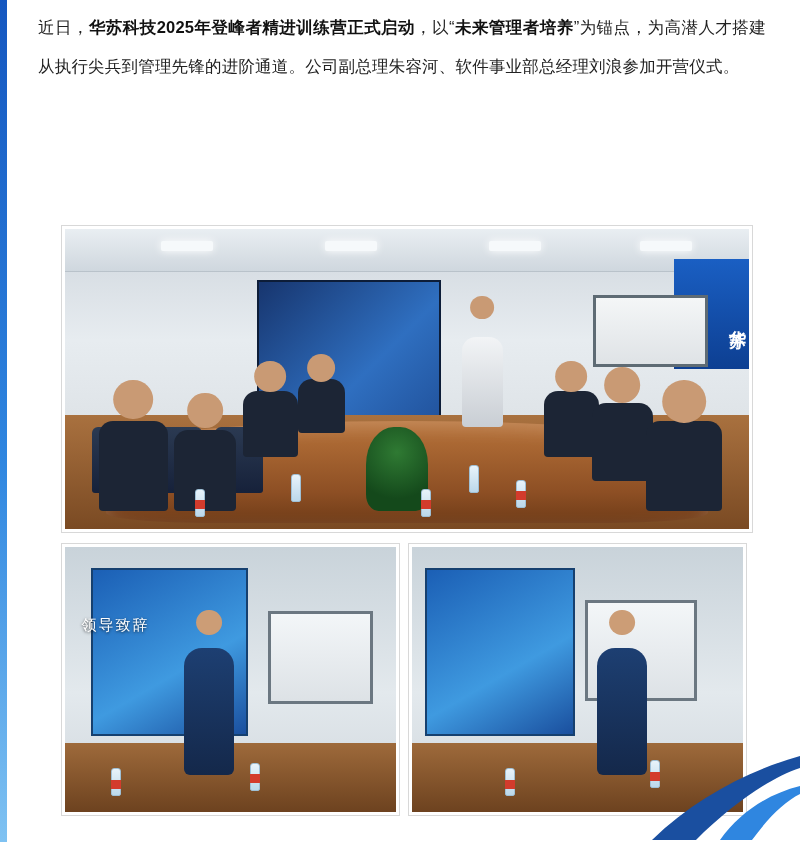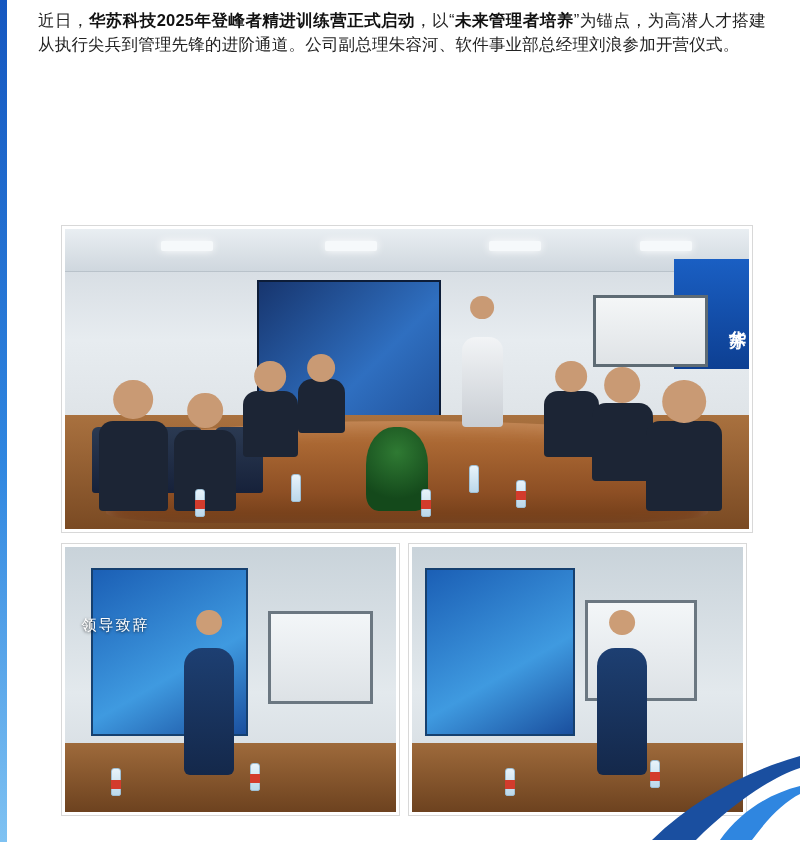--- a/index.html
+++ b/index.html
@@ -31,21 +31,21 @@
     left: 0; top: 0;
     width: 800px;
     height: 842px;
   }
 
   .body-text {
     position: absolute;
     left: 38px;
     width: 728px;
     font-size: 16.5px;
-    line-height: 24px;
+    line-height: 39px;
     letter-spacing: 0.2px;
     text-align: justify;
     color: #222222;
   }
   .para1 { top: 8px; }
   .para2 { top: 106px; }
 
   .body-text b {
     font-weight: bold;
     color: #111111;

